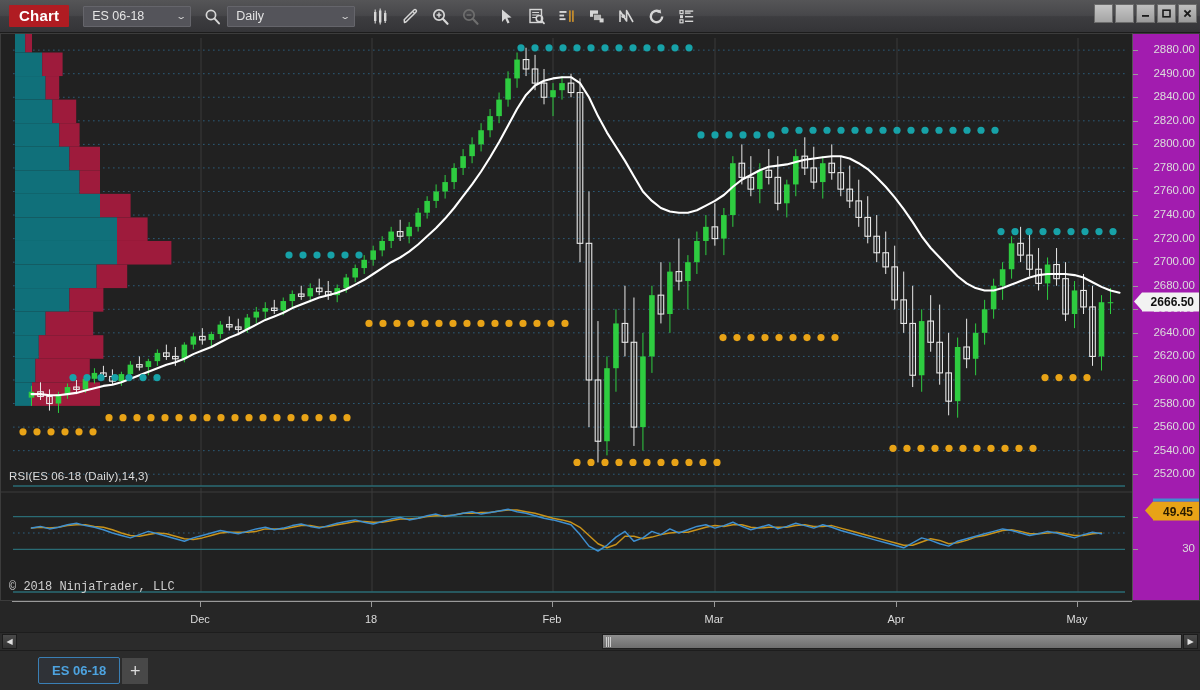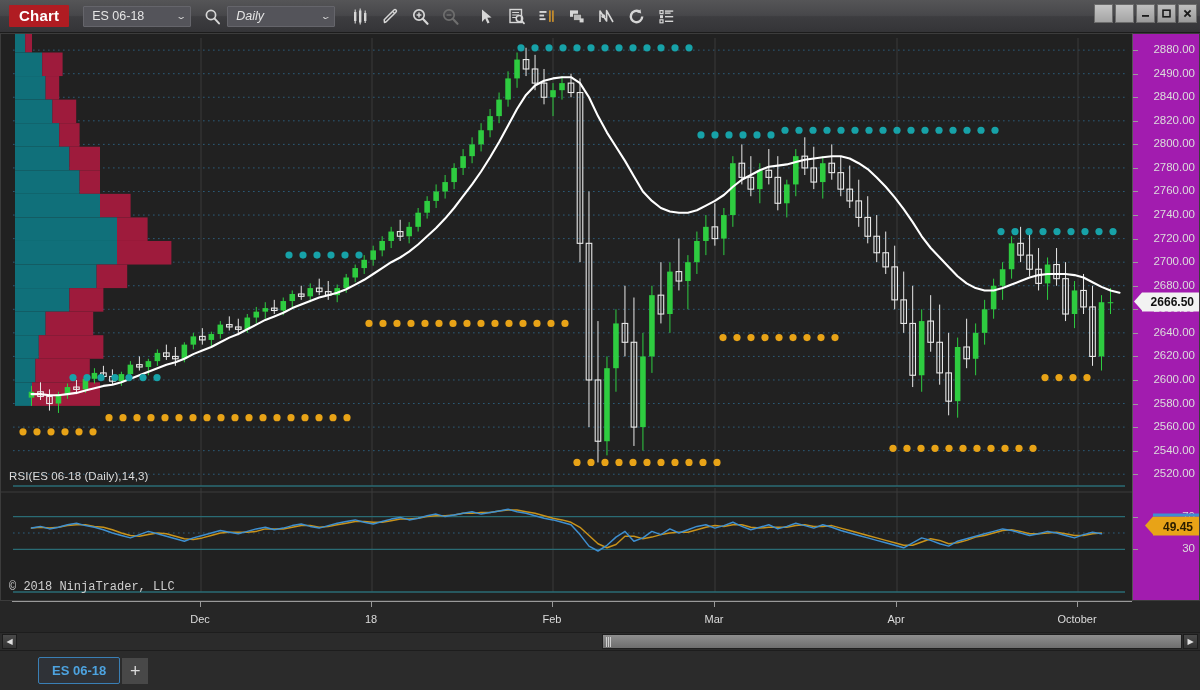--- a/index.html
+++ b/index.html
@@ -54,21 +54,21 @@
     display: flex;
     align-items: center;
     justify-content: space-between;
     color: #e4e4e4;
     font-size: 12.5px;
     padding: 0 5px 0 8px;
     box-sizing: border-box;
     border-radius: 1px;
   }
   .tb-select.instrument { width: 108px; margin-right: 6px; }
-  .tb-select.interval  { width: 108px; margin-right: 10px; font-style: italic; }
+  .tb-select.interval  { width: 128px; margin-right: 10px; }
   .tb-select .caret {
     font-size: 10px;
     color: #d9d9d9;
     transform: scaleX(1.35) scaleY(.8);
     margin-left: 6px;
   }
   .tb-icon {
     width: 30px;
     height: 30px;
     display: flex;
@@ -954,38 +954,38 @@
           <div class="axis-label" style="top: 416.66px;">2540.00</div>
           <div class="axis-tick" style="top: 416.66px;"></div>
           <div class="axis-label" style="top: 440.22px;">2520.00</div>
           <div class="axis-tick" style="top: 440.22px;"></div>
           <div class="axis-label" style="top: 482.6px;">70</div>
           <div class="axis-tick" style="top: 482.6px;"></div>
           <div class="axis-label" style="top: 515.4px;">30</div>
           <div class="axis-tick" style="top: 515.4px;"></div>
         </div>
       <div class="price-marker" id="price-marker" style="top: 267.641px;">2666.50</div>
-      <div class="rsi-marker" id="rsi-marker" style="top: 492px;">49.45</div>
+      <div class="rsi-marker" id="rsi-marker" style="top: 477px;">49.45</div>
     </div>
   </div>
 
   <div class="time-axis">
     <div class="time-axis-line"></div>
     <div id="time-labels">
         <div class="time-label" style="left: 200px;">Dec</div>
         <div class="time-tick" style="left: 200px;"></div>
         <div class="time-label" style="left: 371px;">18</div>
         <div class="time-tick" style="left: 371px;"></div>
         <div class="time-label" style="left: 552px; text-align: right;">Feb</div>
         <div class="time-tick" style="left: 552px;"></div>
         <div class="time-label" style="left: 714px;">Mar</div>
         <div class="time-tick" style="left: 714px;"></div>
         <div class="time-label" style="left: 896px;">Apr</div>
         <div class="time-tick" style="left: 896px;"></div>
-        <div class="time-label" style="left: 1077px;">October</div>
+        <div class="time-label" style="left: 1077px;">May</div>
         <div class="time-tick" style="left: 1077px;"></div>
       </div>
   </div>
 
   <div class="scroll-row">
     <div class="sb-arrow">◀</div>
     <div class="sb-track">
       <div class="sb-thumb">
         <div class="sb-grip"></div>
       </div>

